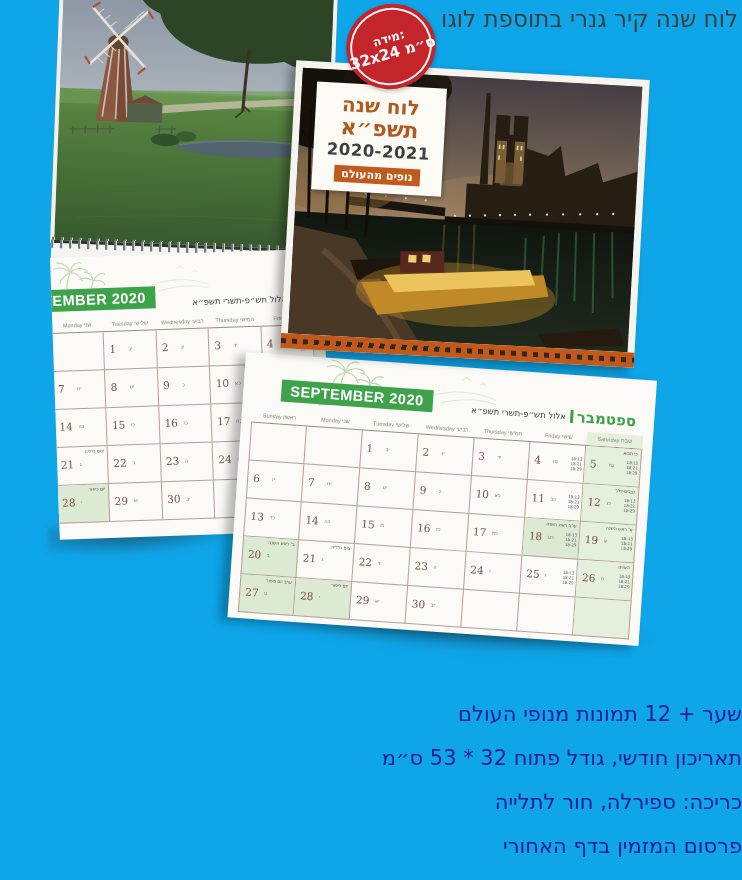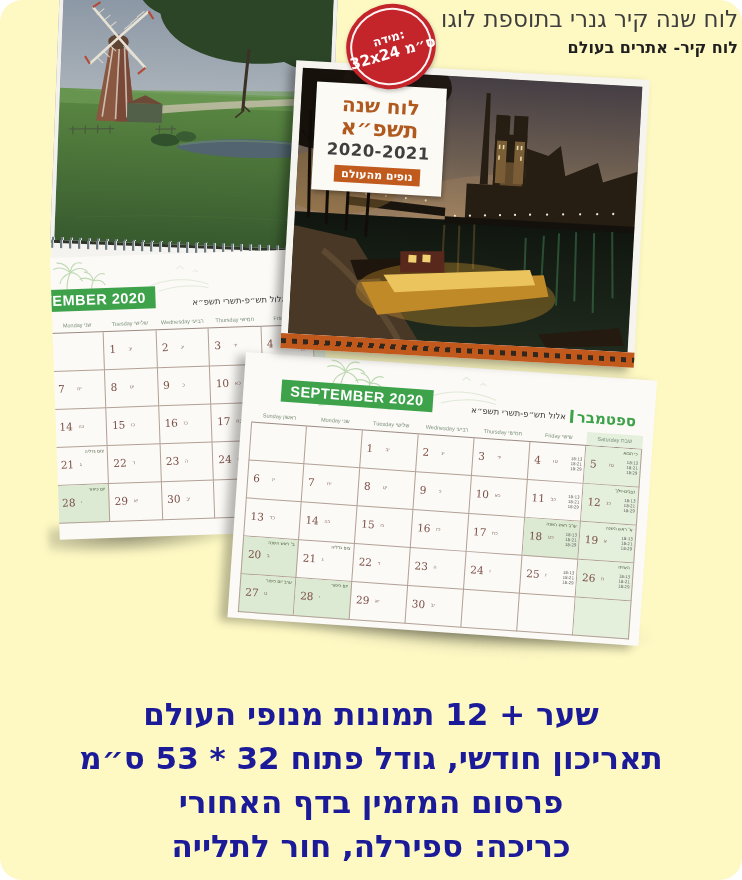--- a/index.html
+++ b/index.html
@@ -1,17 +1,17 @@
 <!DOCTYPE html>
 <html lang="he"><head>
 <meta charset="utf-8">
 <style>
   html,body{margin:0;padding:0;background:#ffffff;}
-  #stage{position:relative;width:742px;height:880px;background:#fef9c3;overflow:hidden;
-         font-family:"DejaVu Sans",sans-serif;border-radius:22px;}
+  #stage{position:relative;width:742px;height:880px;background:#0ea5e9;overflow:hidden;
+         font-family:"DejaVu Sans",sans-serif;}
 
   
   .promo{position:absolute;top:4px;right:4px;text-align:right;direction:rtl;z-index:8;}
   .promo-l1,.promo-l2{font-size:23px;color:#3e3e3e;line-height:31px;}
   .promo-l3{font-size:16px;color:#1f1f1f;font-weight:bold;margin-top:3px;}
 
   
   .badge{position:absolute;left:346px;top:4px;width:90px;height:85px;background:#c4252b;
          border-radius:50%;transform:rotate(-16deg);display:flex;flex-direction:column;
          align-items:center;justify-content:center;color:#fff;z-index:9;
@@ -89,31 +89,30 @@
 
   
   .shadow-left{position:absolute;left:48px;top:520px;width:200px;height:34px;z-index:1;
      background:radial-gradient(ellipse at 40% 40%,rgba(30,30,30,.5),rgba(30,30,30,0) 70%);
      filter:blur(3px);transform:rotate(-3deg);}
   .shadow-front{position:absolute;left:256px;top:606px;width:400px;height:46px;z-index:2;
      background:radial-gradient(ellipse at 50% 40%,rgba(30,30,30,.45),rgba(30,30,30,0) 70%);
      filter:blur(4px);transform:rotate(4deg);}
 
   
-  .footer{position:absolute;top:692px;left:0;right:0;text-align:center;direction:rtl;
-          color:#1b1b99;font-weight:bold;font-size:31px;line-height:44px;}
+  .footer{position:absolute;top:692px;left:0;right:0;text-align:right;direction:rtl;
+          color:#1b1b99;font-weight:normal;font-size:21px;line-height:44px;}
 </style>
 </head>
 <body>
 
 <div id="stage">
 
   <div class="promo">
     <div class="promo-l1">לוח שנה קיר גנרי בתוספת לוגו</div>
-    <div class="promo-l3">לוח קיר- אתרים בעולם</div>
   </div>
 
   <div class="badge">
     <div class="badge-label">מידה:</div>
     <div class="badge-size">32x24 ס״מ</div>
   </div>
 
   <div class="wphoto">
     <svg viewBox="0 0 262 250" preserveAspectRatio="none">
       <defs>
@@ -605,17 +604,17 @@
       <div class="cribbon">נופים מהעולם</div>
     </div>
     <div class="cstrip">
       <div class="holes"></div>
     </div>
   </div>
 
   <div class="footer">
     <div>שער + 12 תמונות מנופי העולם</div>
     <div>תאריכון חודשי, גודל פתוח ‪53 * 32‬ ס״מ</div>
+    <div>כריכה: ספירלה, חור לתלייה</div>
     <div>פרסום המזמין בדף האחורי</div>
-    <div>כריכה: ספירלה, חור לתלייה</div>
   </div>
 
 </div>
 
 </body></html>

